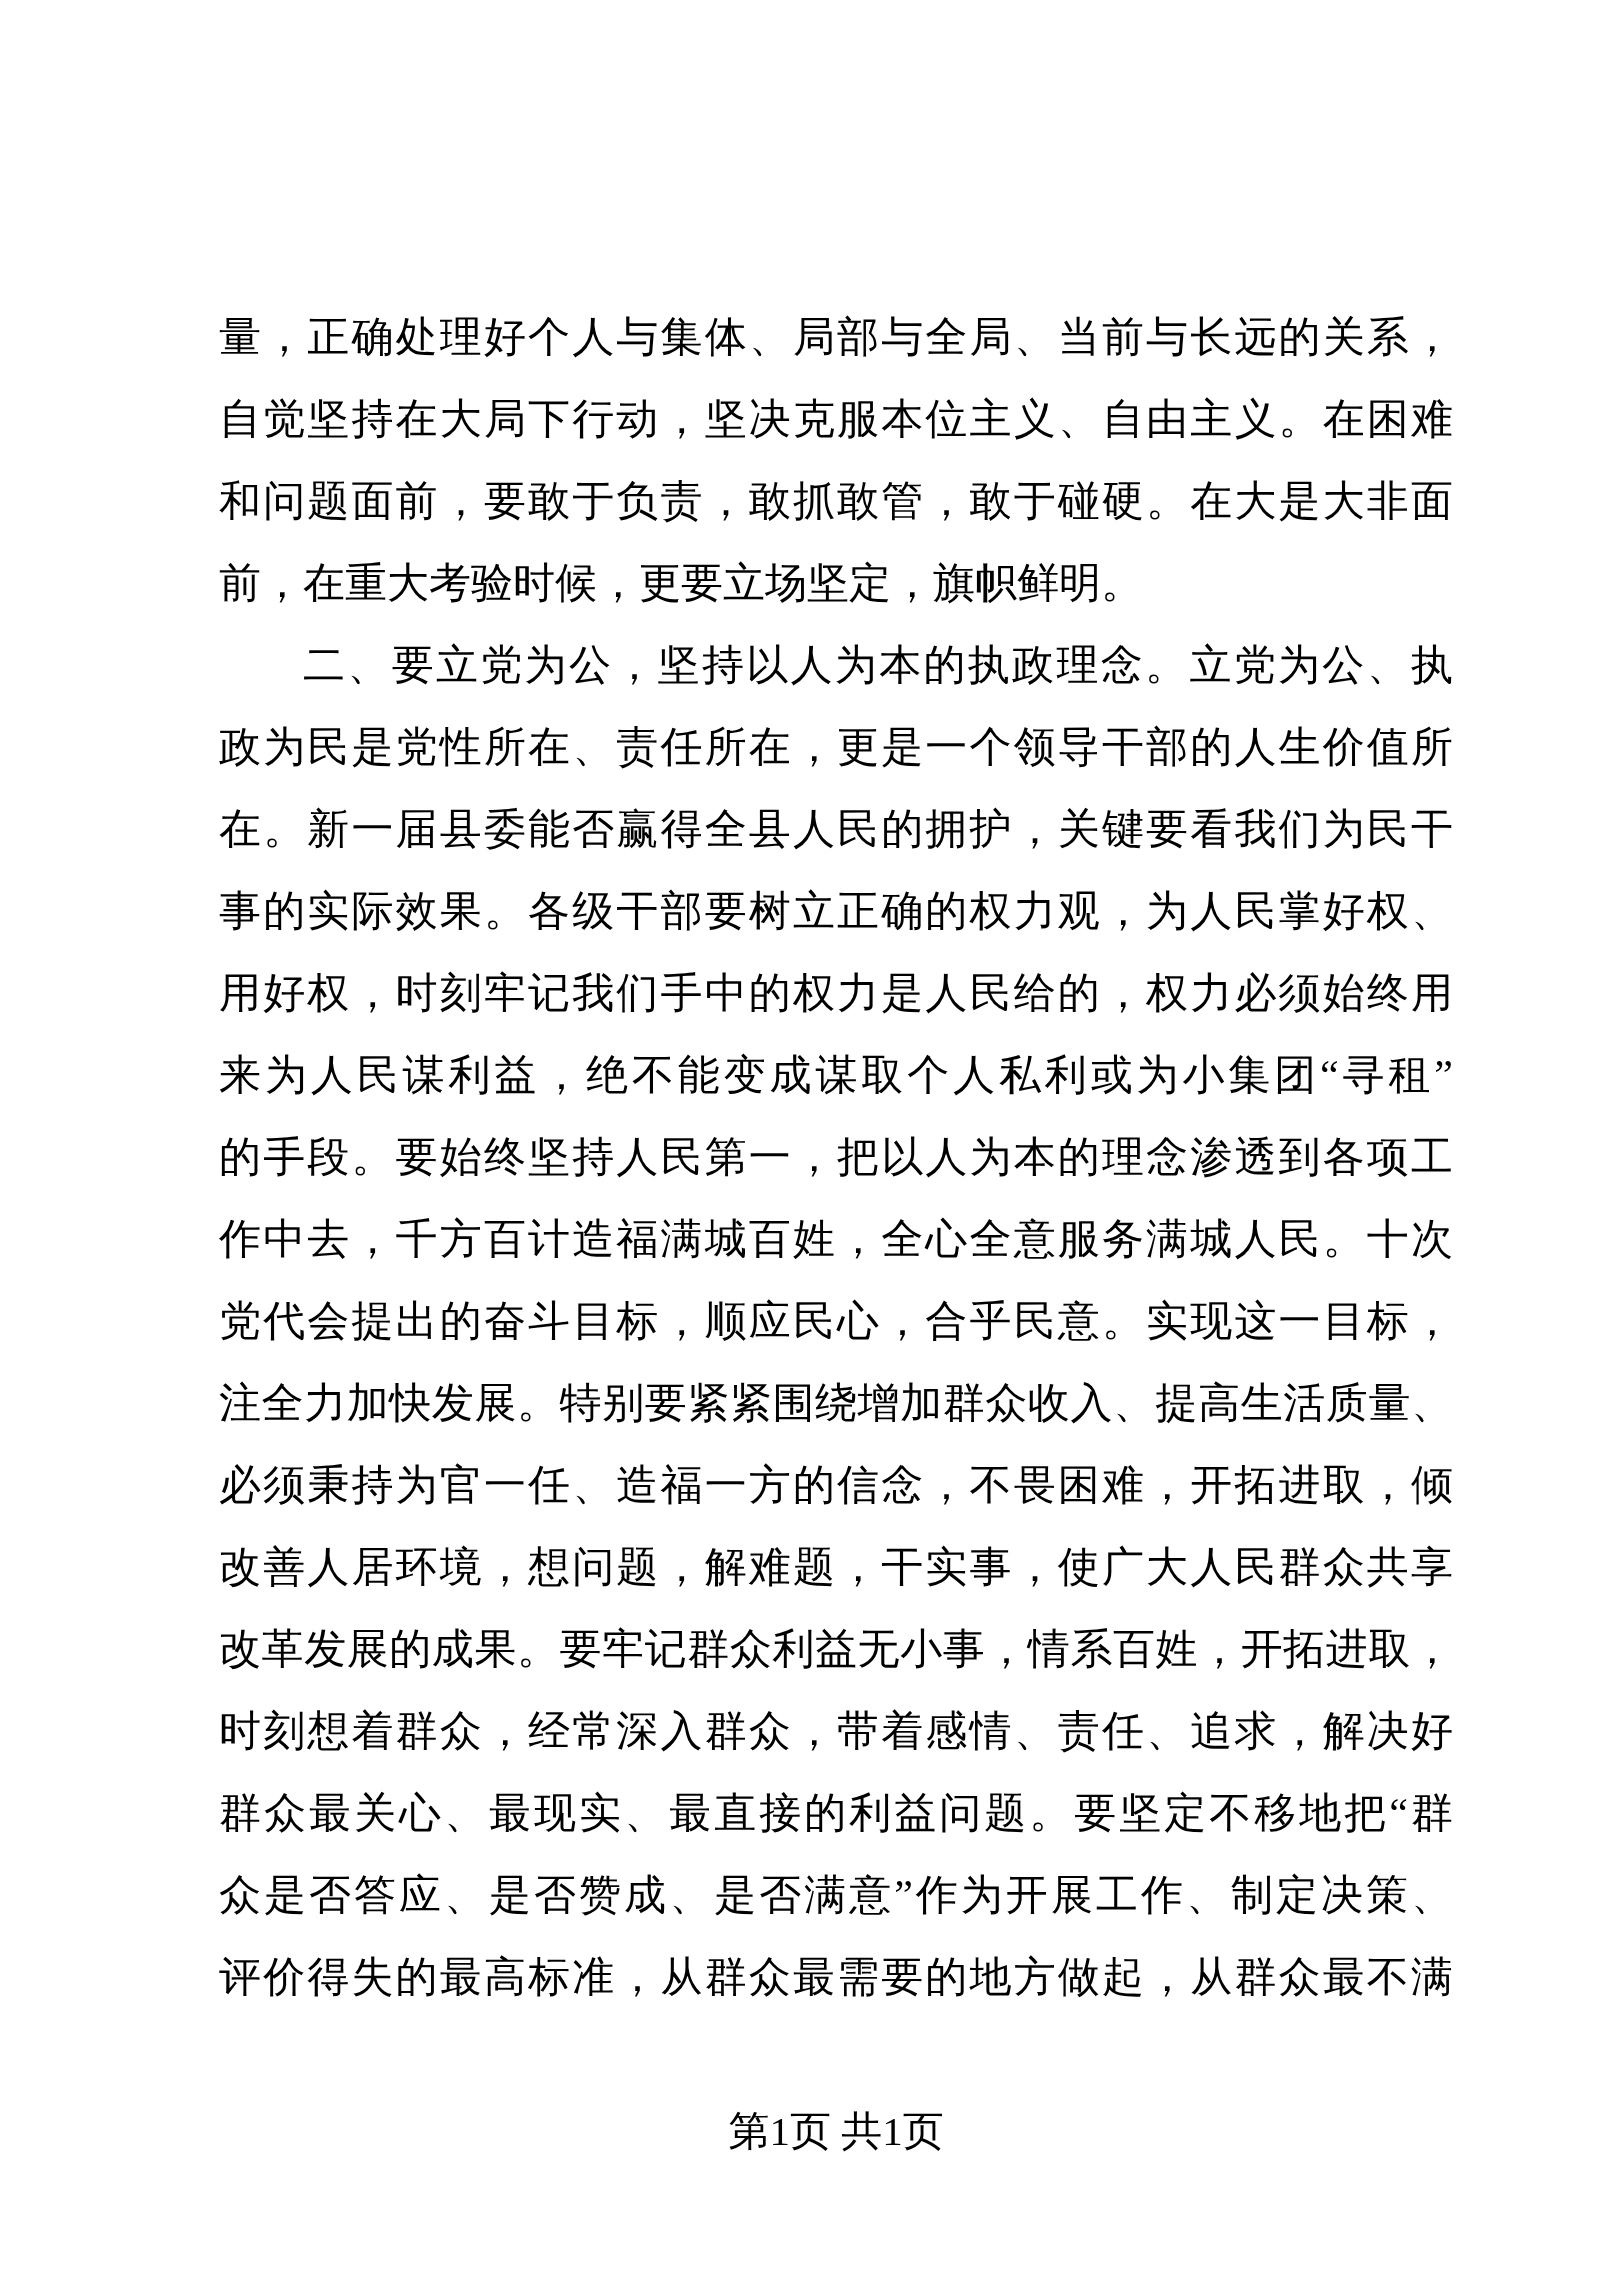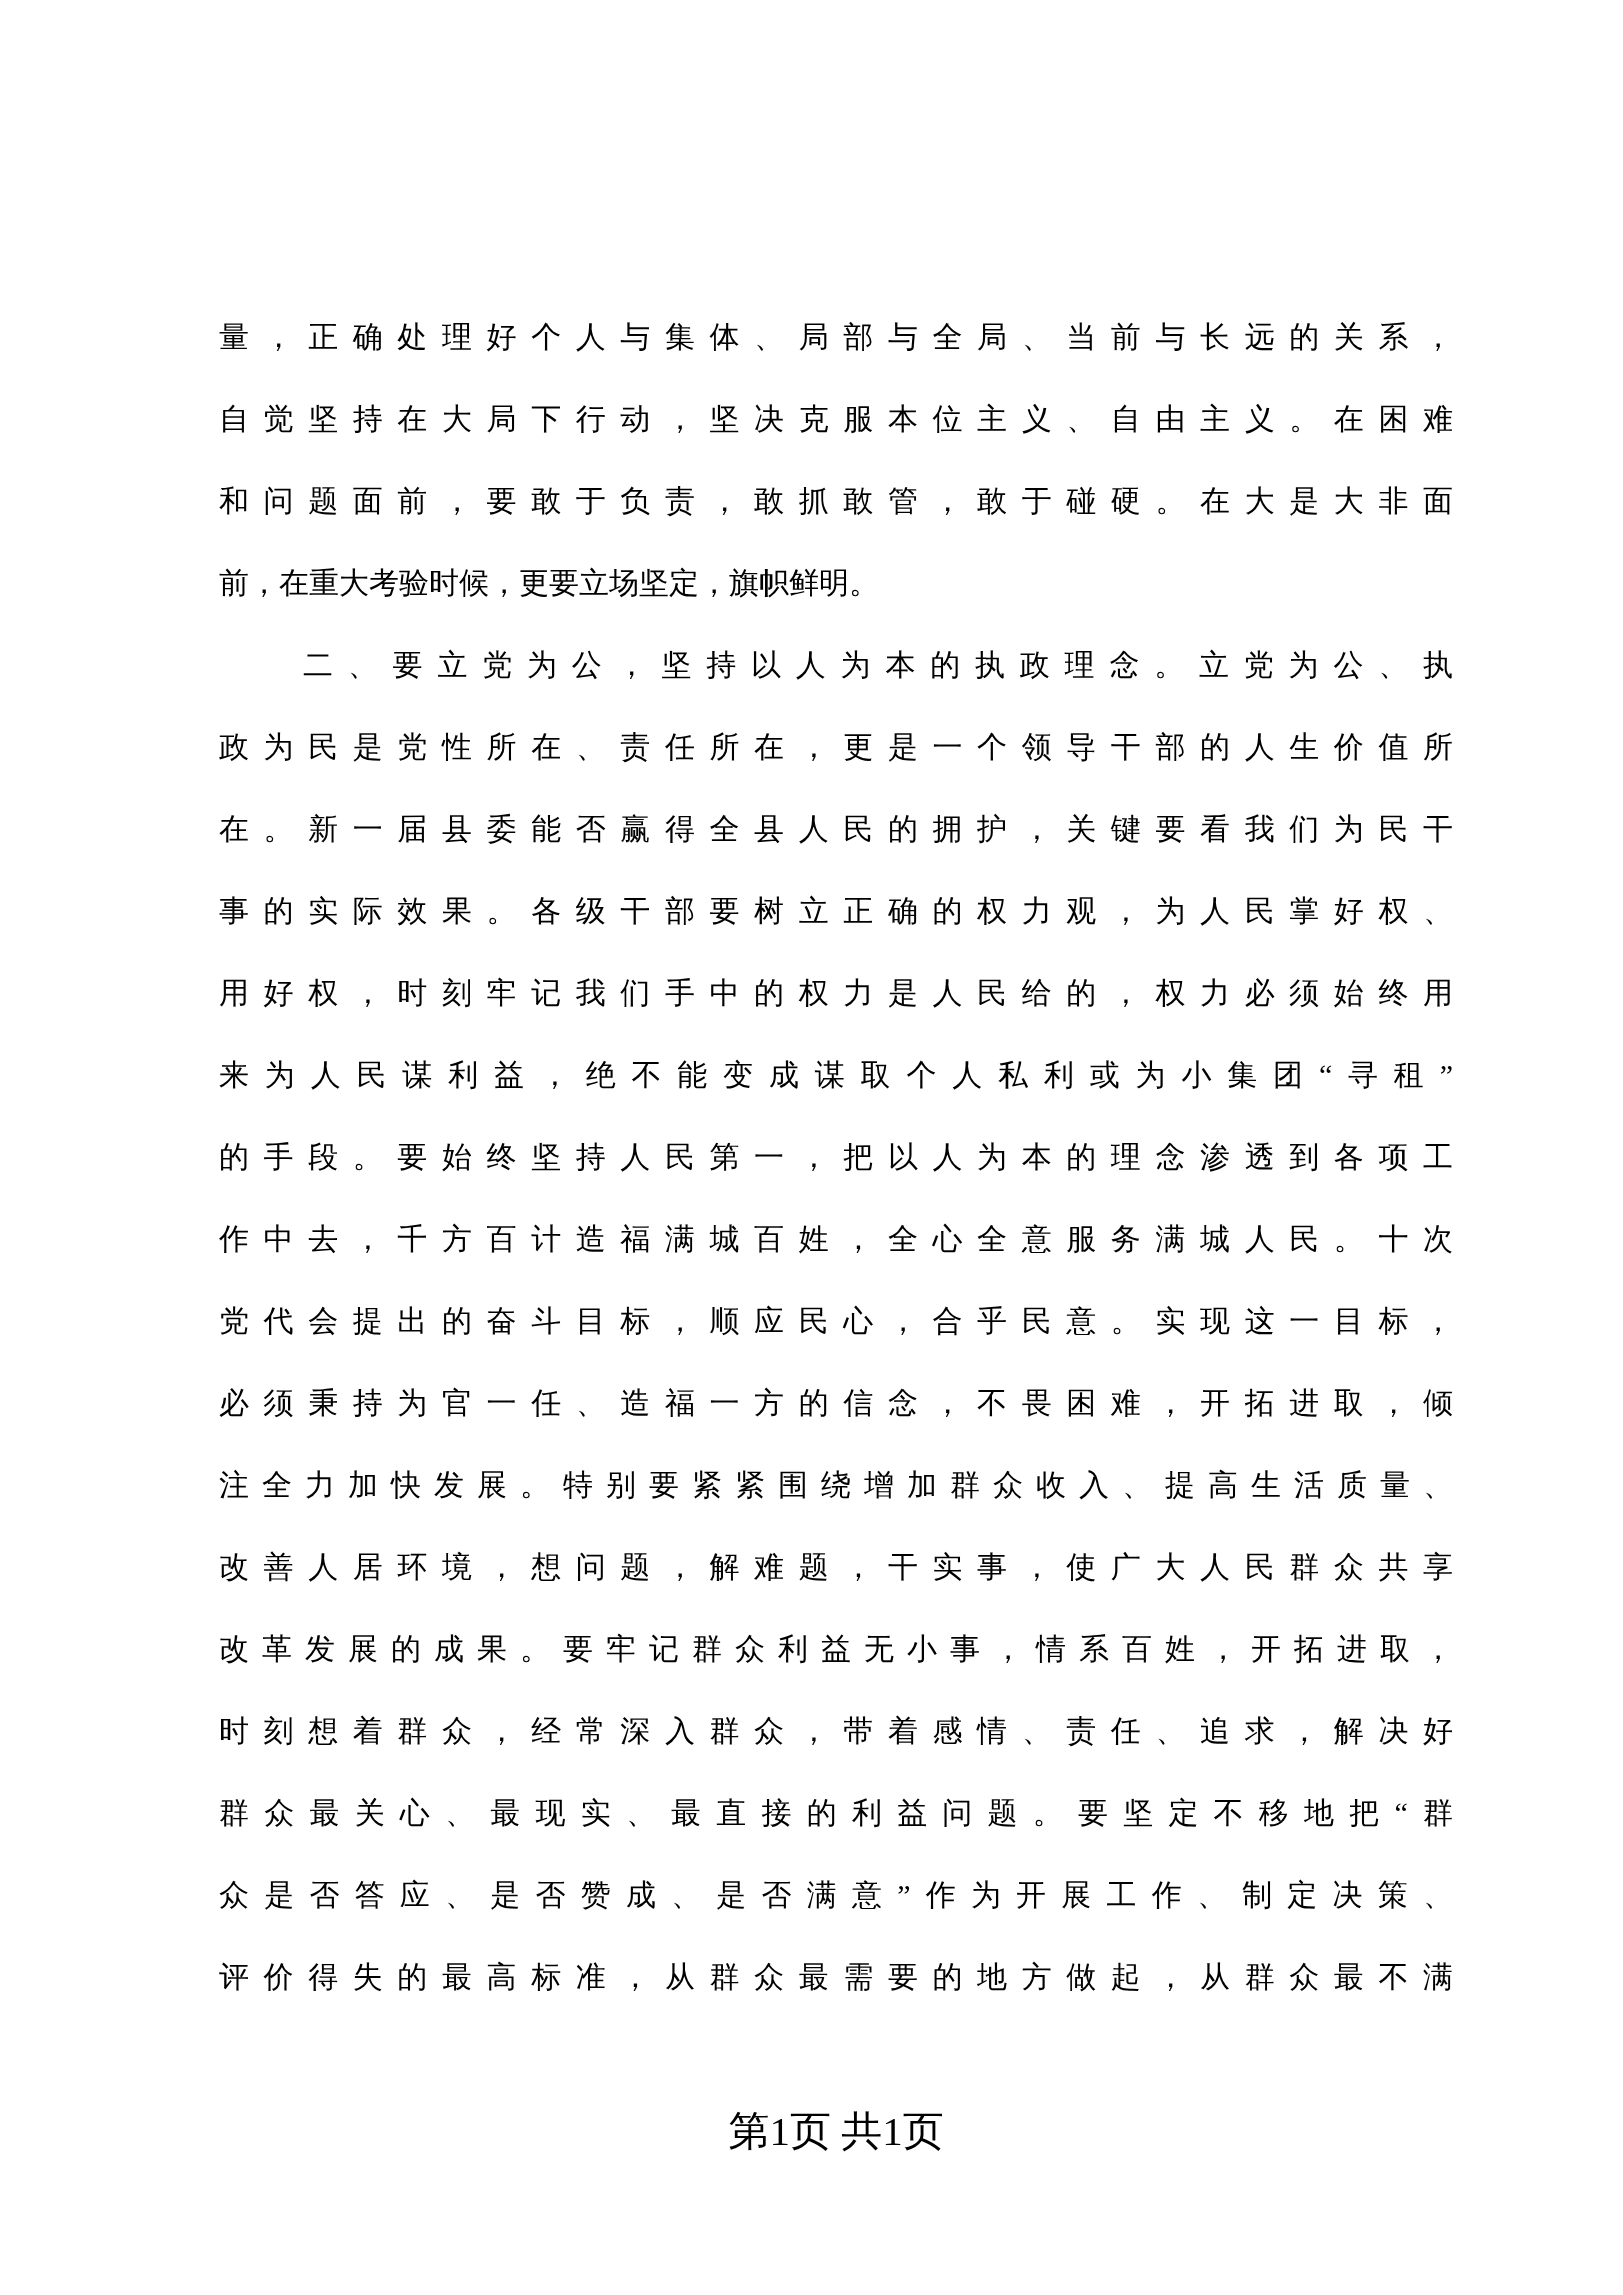--- a/index.html
+++ b/index.html
@@ -16,21 +16,21 @@
     }
     .text-block {
       position: absolute;
       left: 219px;
       top: 296px;
       width: 1234px;
       color: #000000;
     }
     .line {
       font-family: "Liberation Serif", "DejaVu Serif", serif;
-      font-size: 30px;
+      font-size: 42px;
       line-height: 82px;
       height: 82px;
       text-align: justify;
       text-align-last: justify;
       text-justify: inter-character;
       white-space: normal;
     }
     .line.para-end {
       text-align-last: left;
     }
@@ -62,22 +62,22 @@
       <div class="line para-end">前，在重大考验时候，更要立场坚定，旗帜鲜明。</div>
       <div class="line indent">二、要立党为公，坚持以人为本的执政理念。立党为公、执</div>
       <div class="line">政为民是党性所在、责任所在，更是一个领导干部的人生价值所</div>
       <div class="line">在。新一届县委能否赢得全县人民的拥护，关键要看我们为民干</div>
       <div class="line">事的实际效果。各级干部要树立正确的权力观，为人民掌好权、</div>
       <div class="line">用好权，时刻牢记我们手中的权力是人民给的，权力必须始终用</div>
       <div class="line">来为人民谋利益，绝不能变成谋取个人私利或为小集团“寻租”</div>
       <div class="line">的手段。要始终坚持人民第一，把以人为本的理念渗透到各项工</div>
       <div class="line">作中去，千方百计造福满城百姓，全心全意服务满城人民。十次</div>
       <div class="line">党代会提出的奋斗目标，顺应民心，合乎民意。实现这一目标，</div>
+      <div class="line">注全力加快发展。特别要紧紧围绕增加群众收入、提高生活质量、</div>
       <div class="line">必须秉持为官一任、造福一方的信念，不畏困难，开拓进取，倾</div>
-      <div class="line">注全力加快发展。特别要紧紧围绕增加群众收入、提高生活质量、</div>
       <div class="line">改善人居环境，想问题，解难题，干实事，使广大人民群众共享</div>
       <div class="line">改革发展的成果。要牢记群众利益无小事，情系百姓，开拓进取，</div>
       <div class="line">时刻想着群众，经常深入群众，带着感情、责任、追求，解决好</div>
       <div class="line">群众最关心、最现实、最直接的利益问题。要坚定不移地把“群</div>
       <div class="line">众是否答应、是否赞成、是否满意”作为开展工作、制定决策、</div>
       <div class="line">评价得失的最高标准，从群众最需要的地方做起，从群众最不满</div>
     </div>
   <div class="page-footer" style="color: rgb(0, 0, 0);">
     <span>第1页 共1页</span>
   </div>

